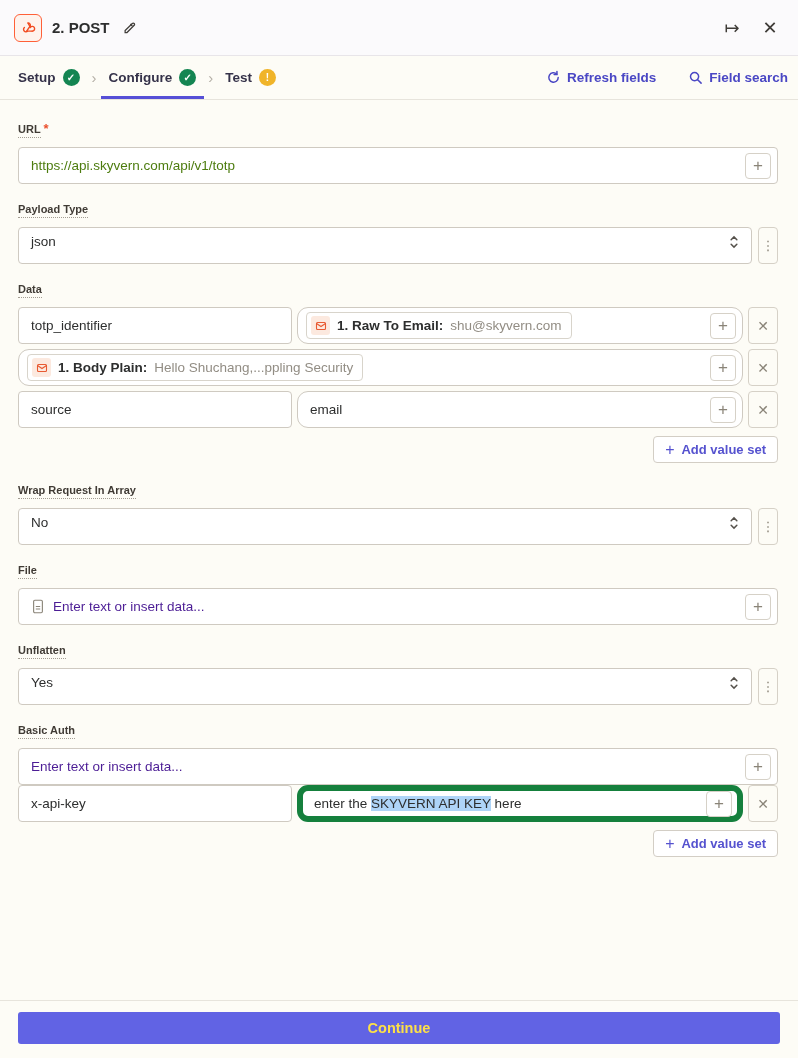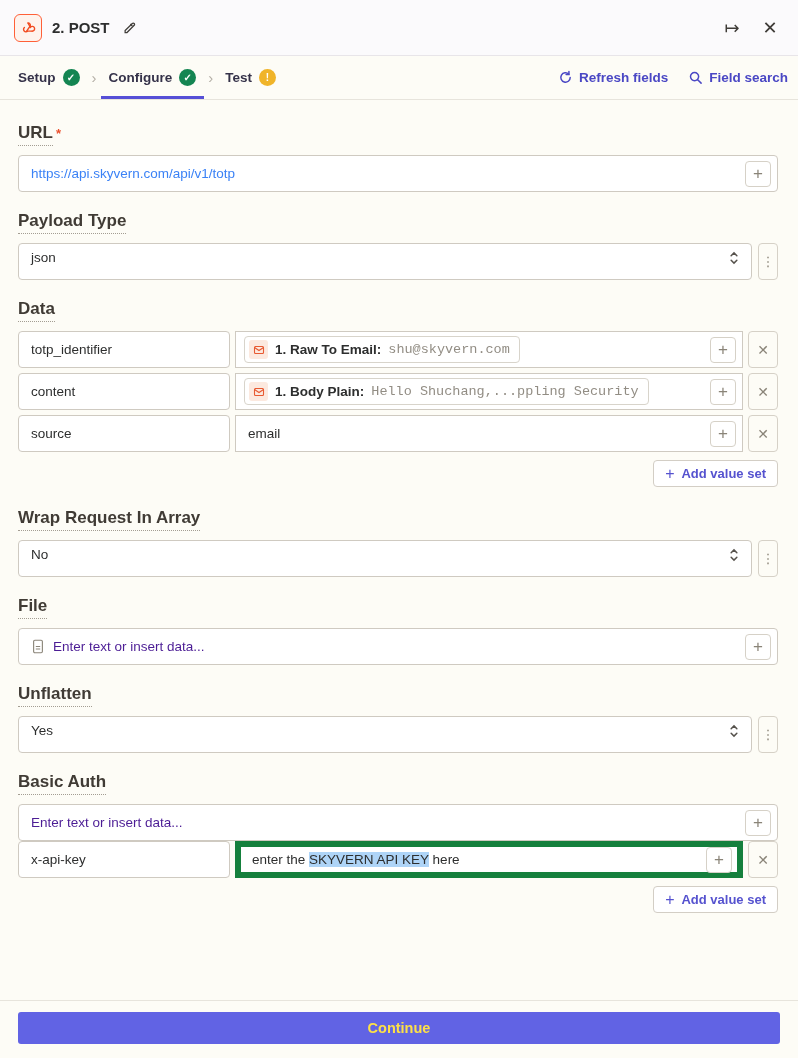--- a/index.html
+++ b/index.html
@@ -41,41 +41,41 @@
   }
   .tab.active { border-bottom-color:#564fd6; }
   .tab-sep { display:flex; align-items:center; color:#b4afa6; font-size:15px; padding:0 4px; }
   .status-dot {
     width:17px; height:17px; border-radius:50%; color:#fff;
     display:flex; align-items:center; justify-content:center;
     font-size:10px; font-weight:700; line-height:1;
   }
   .status-done { background:#148552; }
   .status-warn { background:#f0b429; }
-  .tab-tools { flex:1; display:flex; align-items:center; justify-content:flex-end; gap:20px; }
+  .tab-tools { flex:1; display:flex; align-items:center; justify-content:flex-end; gap:32px; }
   .tool-link {
     display:flex; align-items:center; gap:6px; background:none; border:none;
     color:#4a47c4; font-size:13.5px; font-weight:700; cursor:pointer;
     font-family:"Liberation Sans", sans-serif;
   }
 
   
   .main { flex:1 1 auto; padding:4px 20px 0 18px; overflow:hidden; }
   .field-label {
-    display:inline-block; margin:19px 0 9px 0; font-size:17px; font-weight:700;
+    display:inline-block; margin:19px 0 9px 0; font-size:11px; font-weight:700;
     color:#403b35; border-bottom:1px dotted #a39d92; padding-bottom:2px;
   }
   .label-row { display:block; }
   .req { color:#ea4f2c; font-weight:700; margin-left:3px; font-size:13px; }
 
   .input-box {
     height:37px; background:#fff; border:1px solid #cfcac1; border-radius:4px;
     display:flex; align-items:center; padding:0 6px 0 12px; gap:8px; font-size:13.5px;
   }
-  .input-text { flex:1; color:#3b82f6; white-space:nowrap; overflow:hidden; }
+  .input-text { flex:1; color:#4d7c0f; white-space:nowrap; overflow:hidden; }
   .placeholder { flex:1; color:#4c1d95; white-space:nowrap; overflow:hidden; }
   .plus-btn {
     width:26px; height:26px; flex:0 0 auto; margin-left:auto;
     border:1px solid #d6d1c7; border-radius:4px; background:#fff; color:#8a8478;
     font-size:17px; line-height:1; display:flex; align-items:center; justify-content:center; cursor:pointer;
   }
   .doc-icon { color:#8a8478; display:flex; flex:0 0 auto; }
 
   .select-row { display:flex; gap:6px; align-items:stretch; }
   .select-box {
@@ -84,44 +84,44 @@
   }
   .select-chevrons { margin-left:auto; color:#55514b; display:flex; }
   .kebab-box {
     width:20px; height:37px; border:1px solid #d6d1c7; border-radius:4px; background:#fdfcf6;
     display:flex; align-items:center; justify-content:center; color:#8a8478;
     font-size:13px; cursor:pointer; letter-spacing:0;
   }
 
   .kv-row { display:flex; gap:5px; margin-bottom:5px; align-items:stretch; }
   .kv-key {
-    width:212px; flex:0 0 auto; height:37px; background:#fff; border:1px solid #cfcac1;
+    width:274px; flex:0 0 auto; height:37px; background:#fff; border:1px solid #cfcac1;
     border-radius:4px; display:flex; align-items:center; padding:0 12px; font-size:13.5px;
   }
   .kv-val {
-    flex:1; height:37px; background:#fff; border:1px solid #cfcac1; border-radius:0;
+    flex:1; height:37px; background:#fff; border:1px solid #cfcac1; border-radius:11px;
     display:flex; align-items:center; padding:0 6px 0 8px; gap:8px; font-size:13.5px;
   }
   .kv-val.focused { border:6px solid #15803d; padding:0 5px 0 7px; }
   .kv-val .plain { padding-left:4px; }
   .remove-btn {
     width:30px; flex:0 0 auto; border:1px solid #d6d1c7; border-radius:4px; background:#fdfcf6;
     color:#8a8478; font-size:14px; display:flex; align-items:center; justify-content:center; cursor:pointer;
   }
   .token {
     display:inline-flex; align-items:center; gap:7px; max-width:100%;
     border:1px solid #d8d4cb; border-radius:4px; background:#fff; padding:3px 9px 3px 4px;
     white-space:nowrap; overflow:hidden;
   }
   .token-icon {
     width:19px; height:19px; border-radius:3px; background:#fce9df;
     display:flex; align-items:center; justify-content:center; color:#e85a32; flex:0 0 auto;
   }
   .token-label { font-weight:700; color:#2d2e2e; }
-  .token-value { color:#928d84;font-family:Liberation Mono, monospace; }
+  .token-value { color:#928d84; }
   .hl { background:#aed4f7; }
 
   .add-row { display:flex; justify-content:flex-end; margin:8px 0 2px 0; }
   .add-btn {
     display:flex; align-items:center; gap:7px; height:27px; padding:0 11px;
     background:#fff; border:1px solid #d3cec5; border-radius:4px;
     color:#5552cf; font-size:13px; font-weight:700; cursor:pointer;
     font-family:"Liberation Sans", sans-serif;
   }
   .add-btn .plus-glyph { font-size:16px; font-weight:400; }
@@ -242,23 +242,20 @@
         <button class="plus-btn">
             <span>+</span>
           </button>
       </div>
       <div class="remove-btn">
           <span>✕</span>
         </div>
     </div>
 
     <div class="kv-row">
-      <div class="kv-key">
-          <span>content</span>
-        </div>
       <div class="kv-val">
         <span class="token">
           <span class="token-icon">
             <svg width="12" height="12" viewBox="0 0 24 24" fill="none" stroke="#e85a32" stroke-width="2.2">
                 <rect x="3" y="5" width="18" height="14" rx="2"></rect>
                 <path d="M3 7l9 6 9-6"></path>
               </svg>
           </span>
           <span class="token-label">1. Body Plain:</span>
           <span class="token-value">Hello Shuchang,...ppling Security</span>

